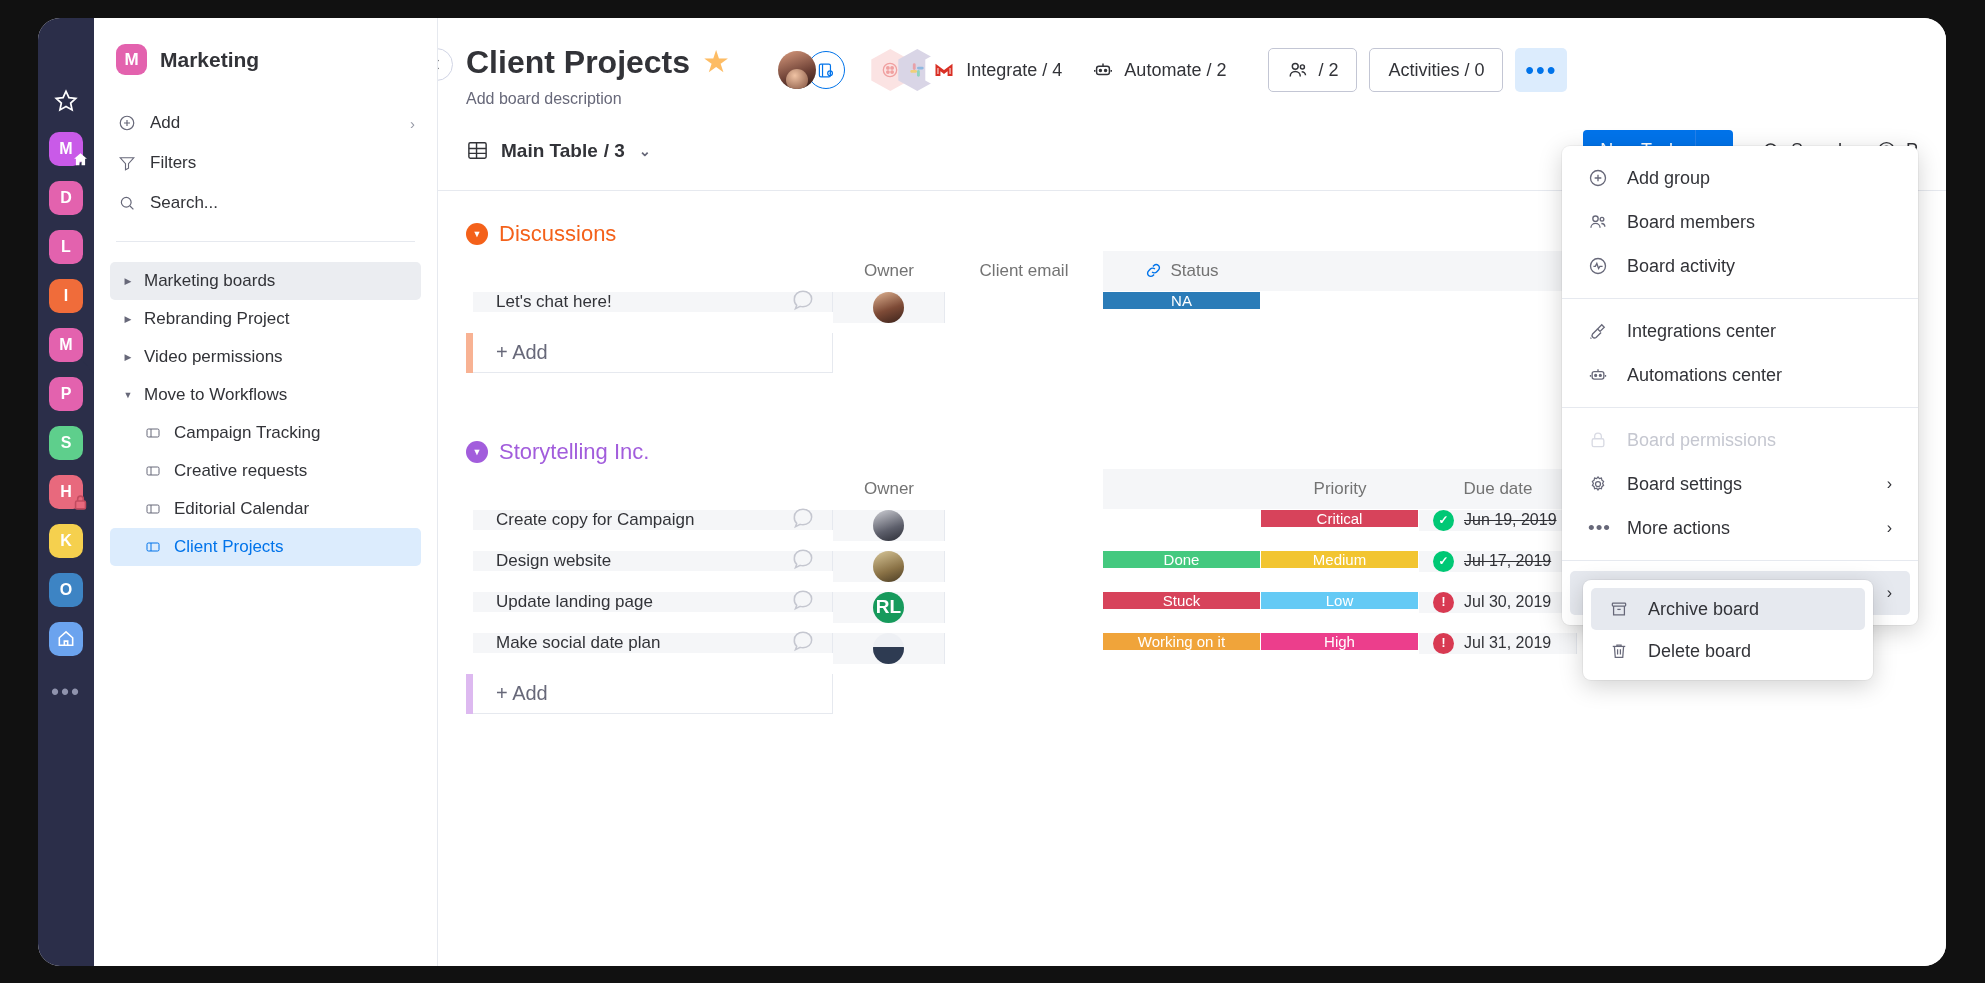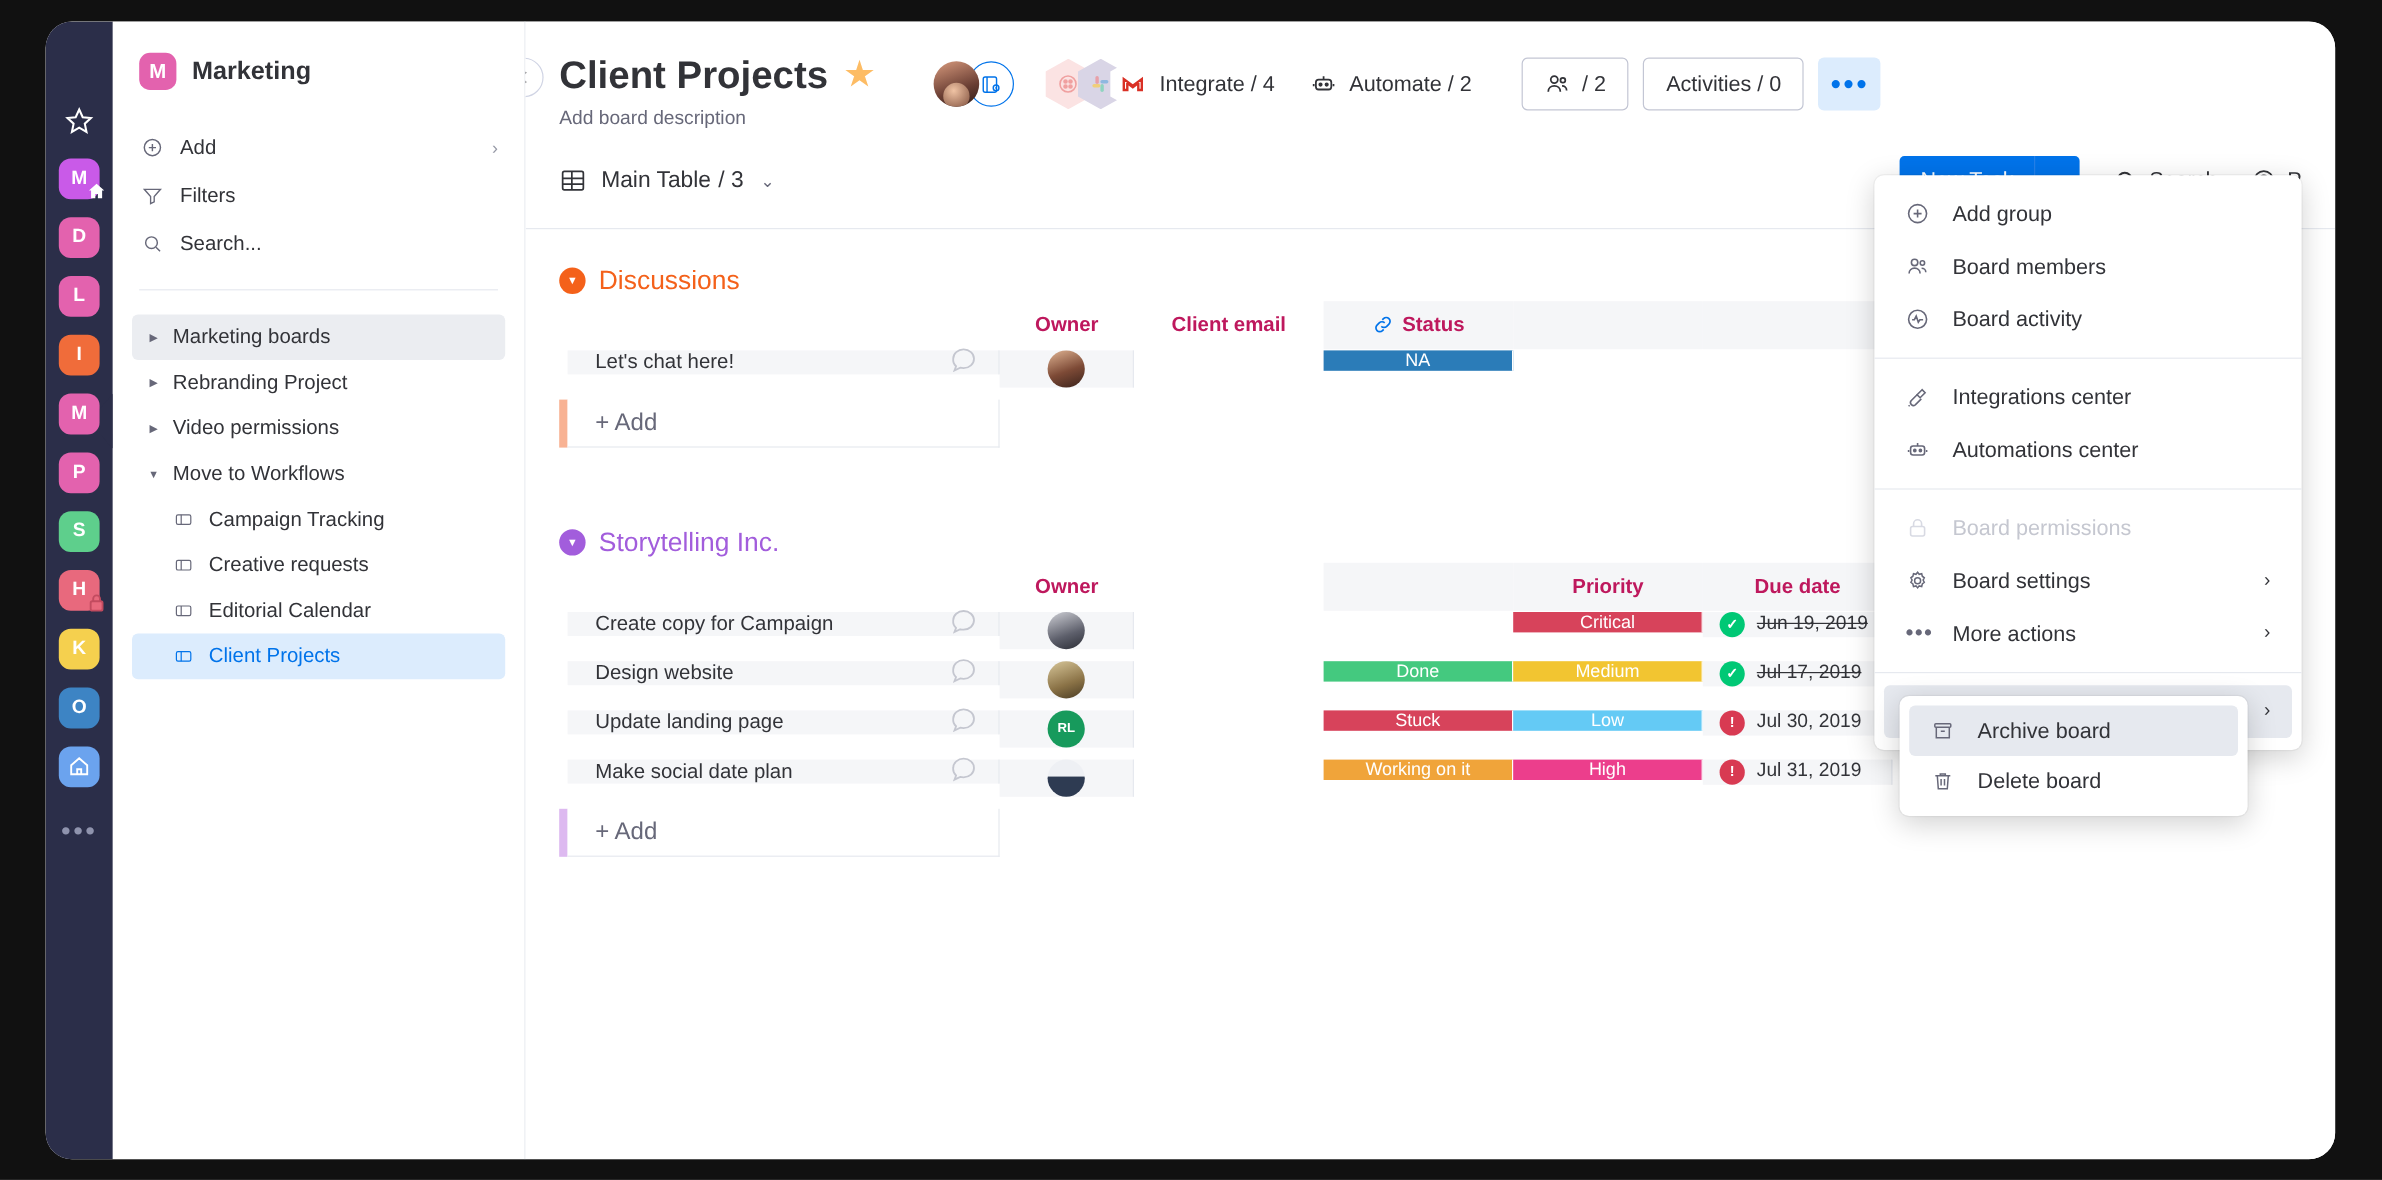--- a/index.html
+++ b/index.html
@@ -248,21 +248,21 @@
     line-height: 0.2;
   }
 
   
   .toolbar {
     display: flex; align-items: center;
     padding: 22px 28px 18px 28px;
     border-bottom: 1px solid #e6e9ef;
     position: relative;
   }
-  .view-tab { display: flex; align-items: center; font-size: 19px; color:#323338; cursor:pointer;}
+  .view-tab { display: flex; align-items: center; font-size: 19px; color:#323338; cursor:pointer;font-weight:bold;}
   .view-tab .ic { margin-right: 12px; display:flex; }
   .view-tab .ic svg { width: 23px; height: 23px; }
   .view-tab .cnt { color:#323338; margin-left: 6px; }
   .view-tab .cv { margin-left: 14px; color:#676879; font-size:14px;}
   .toolbar-right { margin-left: auto; display: flex; align-items: center; }
   .new-task {
     background: #0073ea; color:#fff;
     height: 42px; border-radius: 4px;
     display: flex; align-items: center;
     font-size: 18px; font-weight: 500;
@@ -339,28 +339,28 @@
     border-bottom: 1px solid #e6e9ef;
     border-right:1px solid #e6e9ef;
     display:flex;align-items:center;
     padding-left: 23px;
     font-size:20px; color:#676879;
     cursor:pointer;
   }
   .avatar-sm {
     width: 31px; height: 31px; border-radius: 50%;
     display:flex;align-items:center;justify-content:center;
-    color:#fff; font-size:11px; font-weight:600;
+    color:#fff; font-size:19px; font-weight:600;
     overflow:hidden;
   }
   .hdr-row { display:flex; align-items:center; height: 40px; }
   .hdr-spacer { flex: 0 0 367px; }
   .hdr-cell {
-    width: 112px; text-align:center; font-size:17px; color:#be185d;
-    display:flex; align-items:center; justify-content:center;font-weight:bold;
+    width: 112px; text-align:center; font-size:17px; color:#737373;
+    display:flex; align-items:center; justify-content:center;
   }
   .hdr-cell.email { width:158px; }
   .hdr-cell.status { width:158px; background:#f5f6f8; height:40px; gap:8px;}
   .hdr-cell.prio { width:158px; background:#f5f6f8; height:40px;}
   .hdr-cell.date { width:158px; background:#f5f6f8; height:40px; gap:8px;}
   .link-ic svg { width:17px;height:17px;color:#0073ea; display:block;}
 
   
   .menu {
     position: absolute;

